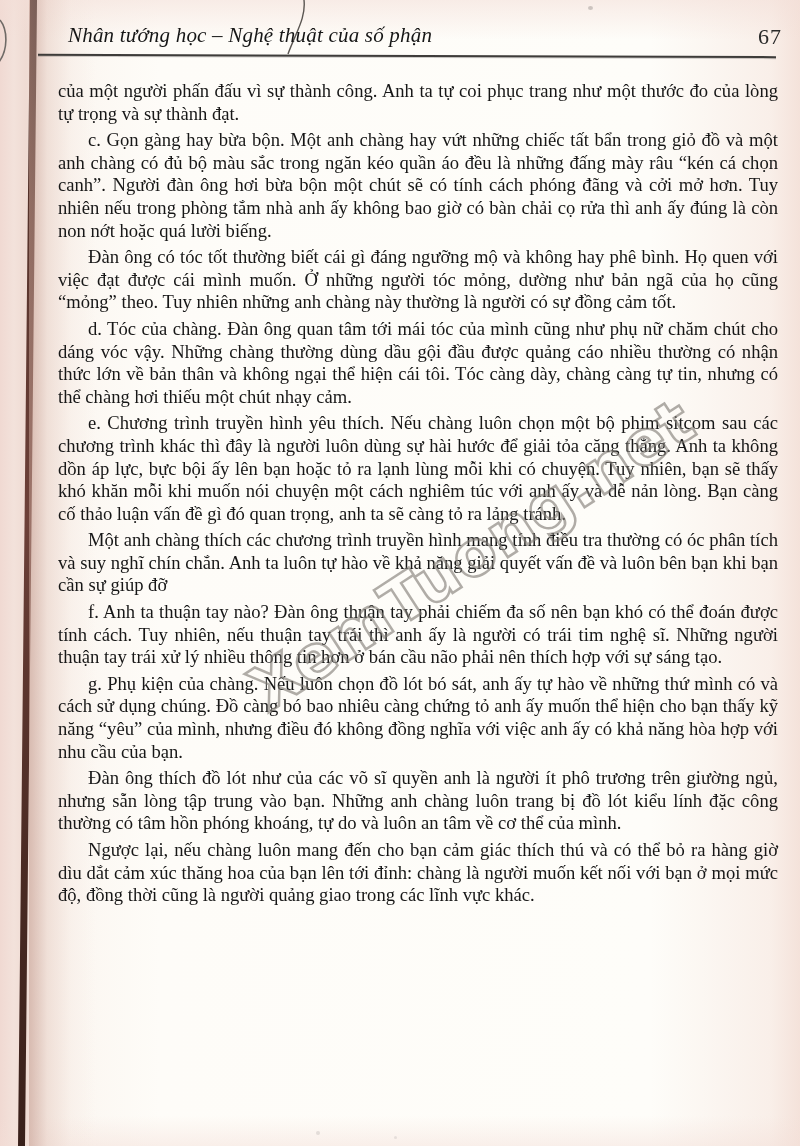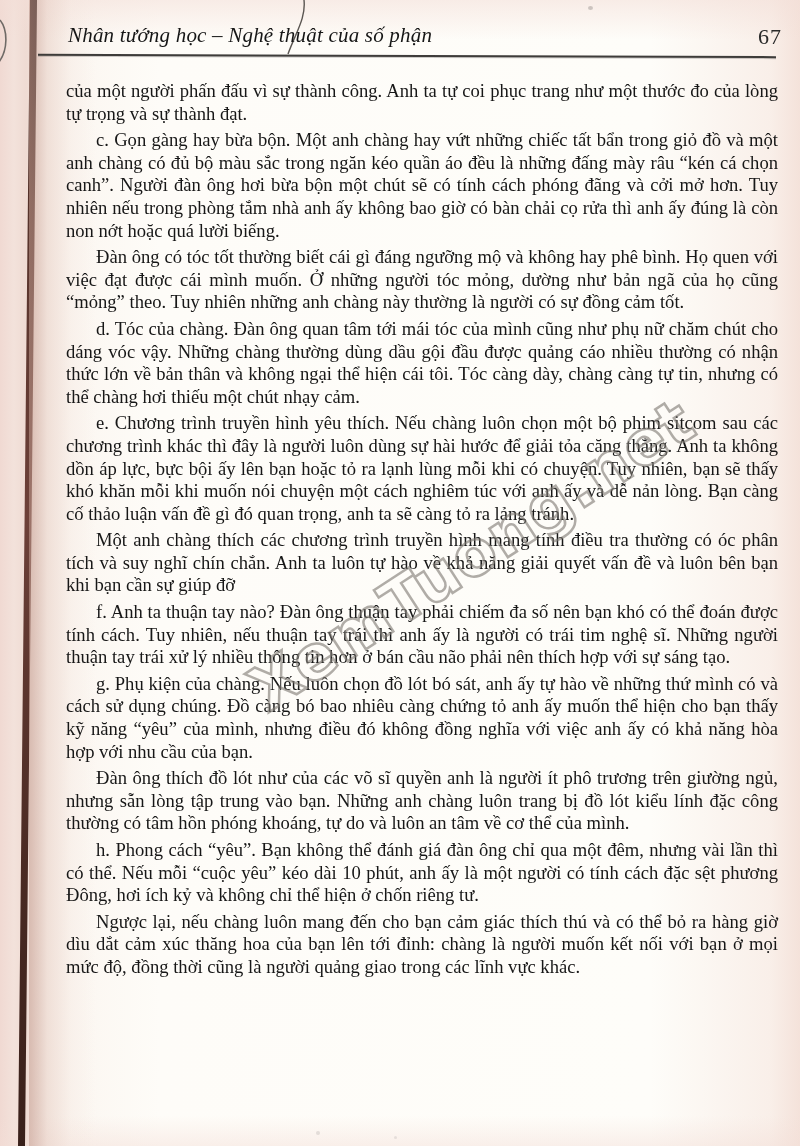--- a/index.html
+++ b/index.html
@@ -41,21 +41,21 @@
   .header-rule{
     position:absolute;left:38px;top:55px;width:738px;height:2px;background:#3e3c3a;
     transform:rotate(0.18deg);box-shadow:0 1px 0 rgba(62,60,58,.25);
   }
 
   .text-body{
     position:absolute;left:58px;top:80px;width:720px;
     font-size:18.6px;line-height:22.6px;text-align:justify;
     color:#171717;
   }
-  .text-body p{margin:0 0 4px 8px;}
+  .text-body p{margin:0 0 4px 0;}
   .text-body p.indent{text-indent:30px;}
 
   .watermark{
     position:absolute;left:220px;top:530px;width:470px;height:80px;
     transform:rotate(-33deg);
     font-family:"DejaVu Sans","Liberation Sans",sans-serif;
     font-size:62px;font-weight:bold;letter-spacing:1px;text-align:center;
     color:transparent;-webkit-text-stroke:2.5px rgba(128,122,117,.62);
     pointer-events:none;white-space:nowrap;
   }
@@ -87,19 +87,18 @@
   <div class="text-body">
       <p class="para">của một người phấn đấu vì sự thành công. Anh ta tự coi phục trang như một thước đo của lòng tự trọng và sự thành đạt.</p>
       <p class="para indent">c. Gọn gàng hay bừa bộn. Một anh chàng hay vứt những chiếc tất bẩn trong giỏ đồ và một anh chàng có đủ bộ màu sắc trong ngăn kéo quần áo đều là những đấng mày râu “kén cá chọn canh”. Người đàn ông hơi bừa bộn một chút sẽ có tính cách phóng đãng và cởi mở hơn. Tuy nhiên nếu trong phòng tắm nhà anh ấy không bao giờ có bàn chải cọ rửa thì anh ấy đúng là còn non nớt hoặc quá lười biếng.</p>
       <p class="para indent">Đàn ông có tóc tốt thường biết cái gì đáng ngưỡng mộ và không hay phê bình. Họ quen với việc đạt được cái mình muốn. Ở những người tóc mỏng, dường như bản ngã của họ cũng “mỏng” theo. Tuy nhiên những anh chàng này thường là người có sự đồng cảm tốt.</p>
       <p class="para indent">d. Tóc của chàng. Đàn ông quan tâm tới mái tóc của mình cũng như phụ nữ chăm chút cho dáng vóc vậy. Những chàng thường dùng dầu gội đầu được quảng cáo nhiều thường có nhận thức lớn về bản thân và không ngại thể hiện cái tôi. Tóc càng dày, chàng càng tự tin, nhưng có thể chàng hơi thiếu một chút nhạy cảm.</p>
       <p class="para indent">e. Chương trình truyền hình yêu thích. Nếu chàng luôn chọn một bộ phim sitcom sau các chương trình khác thì đây là người luôn dùng sự hài hước để giải tỏa căng thẳng. Anh ta không dồn áp lực, bực bội ấy lên bạn hoặc tỏ ra lạnh lùng mỗi khi có chuyện. Tuy nhiên, bạn sẽ thấy khó khăn mỗi khi muốn nói chuyện một cách nghiêm túc với anh ấy và dễ nản lòng. Bạn càng cố thảo luận vấn đề gì đó quan trọng, anh ta sẽ càng tỏ ra lảng tránh.</p>
       <p class="para indent">Một anh chàng thích các chương trình truyền hình mang tính điều tra thường có óc phân tích và suy nghĩ chín chắn. Anh ta luôn tự hào về khả năng giải quyết vấn đề và luôn bên bạn khi bạn cần sự giúp đỡ</p>
       <p class="para indent">f. Anh ta thuận tay nào? Đàn ông thuận tay phải chiếm đa số nên bạn khó có thể đoán được tính cách. Tuy nhiên, nếu thuận tay trái thì anh ấy là người có trái tim nghệ sĩ. Những người thuận tay trái xử lý nhiều thông tin hơn ở bán cầu não phải nên thích hợp với sự sáng tạo.</p>
       <p class="para indent">g. Phụ kiện của chàng. Nếu luôn chọn đồ lót bó sát, anh ấy tự hào về những thứ mình có và cách sử dụng chúng. Đồ càng bó bao nhiêu càng chứng tỏ anh ấy muốn thể hiện cho bạn thấy kỹ năng “yêu” của mình, nhưng điều đó không đồng nghĩa với việc anh ấy có khả năng hòa hợp với nhu cầu của bạn.</p>
       <p class="para indent">Đàn ông thích đồ lót như của các võ sĩ quyền anh là người ít phô trương trên giường ngủ, nhưng sẵn lòng tập trung vào bạn. Những anh chàng luôn trang bị đồ lót kiểu lính đặc công thường có tâm hồn phóng khoáng, tự do và luôn an tâm về cơ thể của mình.</p>
-      <p class="para indent">h. Phong cách “yêu”. Bạn không thể đánh giá đàn ông chỉ qua một đêm, nhưng vài lần thì có thể. Nếu mỗi “cuộc yêu” kéo dài 10 phút, anh ấy là một người có tính cách đặc sệt phương Đông, hơi ích kỷ và không chỉ thể hiện ở chốn riêng tư.</p>
       <p class="para indent">Ngược lại, nếu chàng luôn mang đến cho bạn cảm giác thích thú và có thể bỏ ra hàng giờ dìu dắt cảm xúc thăng hoa của bạn lên tới đỉnh: chàng là người muốn kết nối với bạn ở mọi mức độ, đồng thời cũng là người quảng giao trong các lĩnh vực khác.</p>
     </div>
 
   <div class="watermark">XemTuong.net</div>
 
 </div>
 
 </body></html>

